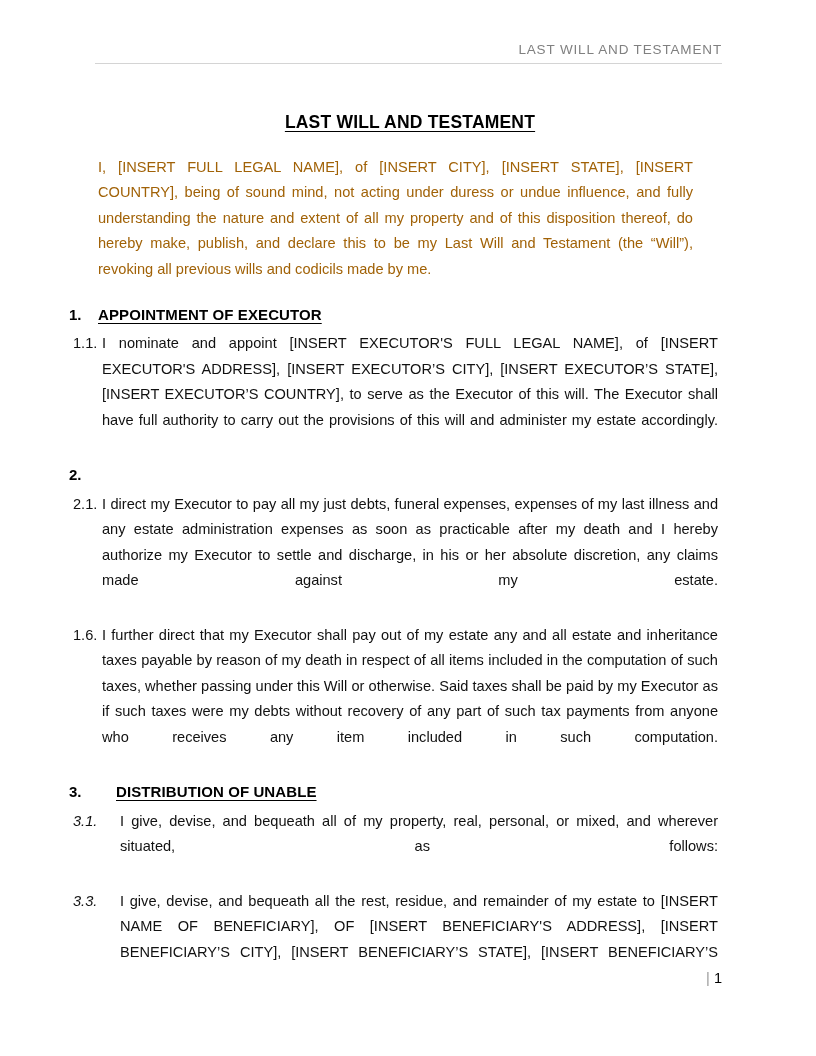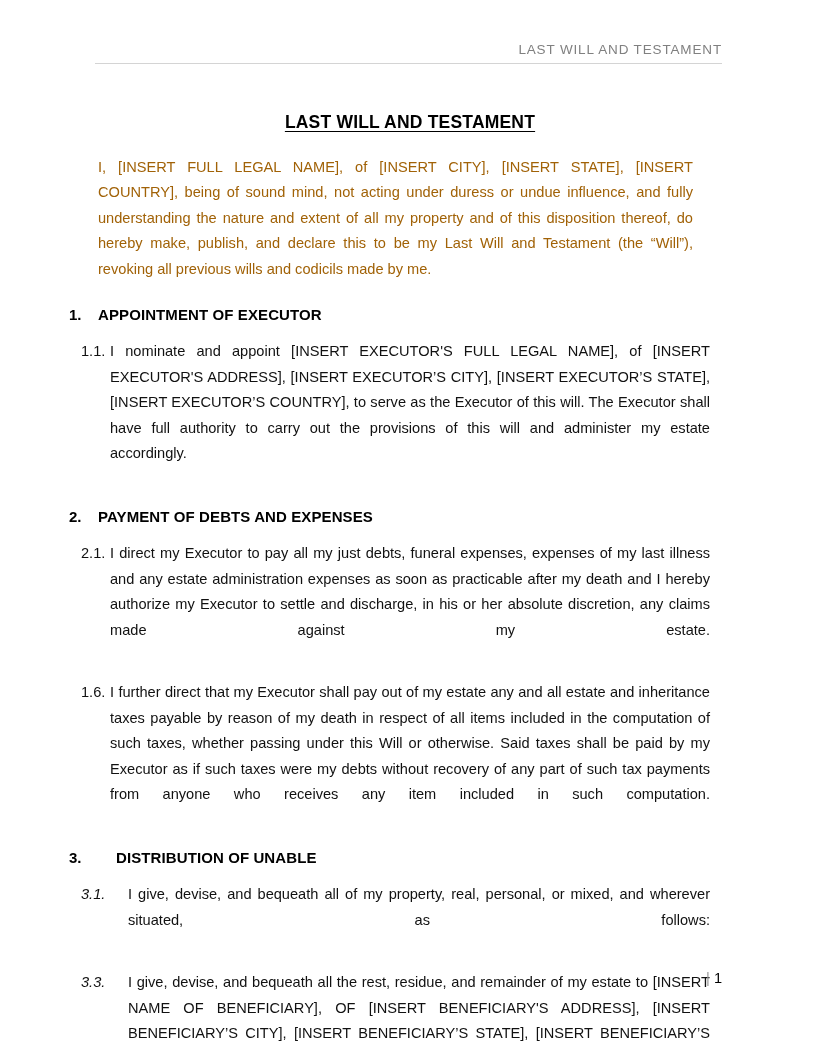--- a/index.html
+++ b/index.html
@@ -87,31 +87,32 @@
   .section-heading .num {
     width: 29px;
     flex: 0 0 29px;
     font-weight: bold;
   }
   .section-heading.wide .num {
     width: 47px;
     flex: 0 0 47px;
   }
   .section-heading .title {
+    text-decoration: underline;
     text-underline-offset: 2.5px;
     letter-spacing: 0.1px;
   }
 
   
   .clause {
     display: flex;
     align-items: flex-start;
     font-size: 14.6px;
     line-height: 25.4px;
-    margin: 12px;
+    margin: 4px;
     color: #111111;
   }
   .clause .num {
     width: 29px;
     flex: 0 0 29px;
     white-space: nowrap;
   }
   .clause .text {
     flex: 1 1 auto;
     text-align: justify;
@@ -171,21 +172,20 @@
       <span class="num">1.</span>
       <span class="title">APPOINTMENT OF EXECUTOR</span>
     </div>
     <div class="clause">
       <span class="num">1.1.</span>
       <span class="text">I nominate and appoint [INSERT EXECUTOR'S FULL LEGAL NAME], of [INSERT EXECUTOR'S ADDRESS], [INSERT EXECUTOR’S CITY], [INSERT EXECUTOR’S STATE], [INSERT EXECUTOR’S COUNTRY], to serve as the Executor of this will. The Executor shall have full authority to carry out the provisions of this will and administer my estate accordingly.</span>
     </div>
 
     <div class="section-heading">
       <span class="num">2.</span>
-      <span class="title">PAYMENT OF DEBTS AND EXPENSES</span>
     </div>
     <div class="clause">
       <span class="num">2.1.</span>
       <span class="text">I direct my Executor to pay all my just debts, funeral expenses, expenses of my last illness and any estate administration expenses as soon as practicable after my death and I hereby authorize my Executor to settle and discharge, in his or her absolute discretion, any claims made against my estate.</span>
     </div>
     <div class="clause">
       <span class="num">1.6.</span>
       <span class="text">I further direct that my Executor shall pay out of my estate any and all estate and inheritance taxes payable by reason of my death in respect of all items included in the computation of such taxes, whether passing under this Will or otherwise. Said taxes shall be paid by my Executor as if such taxes were my debts without recovery of any part of such tax payments from anyone who receives any item included in such computation.</span>
     </div>
 

